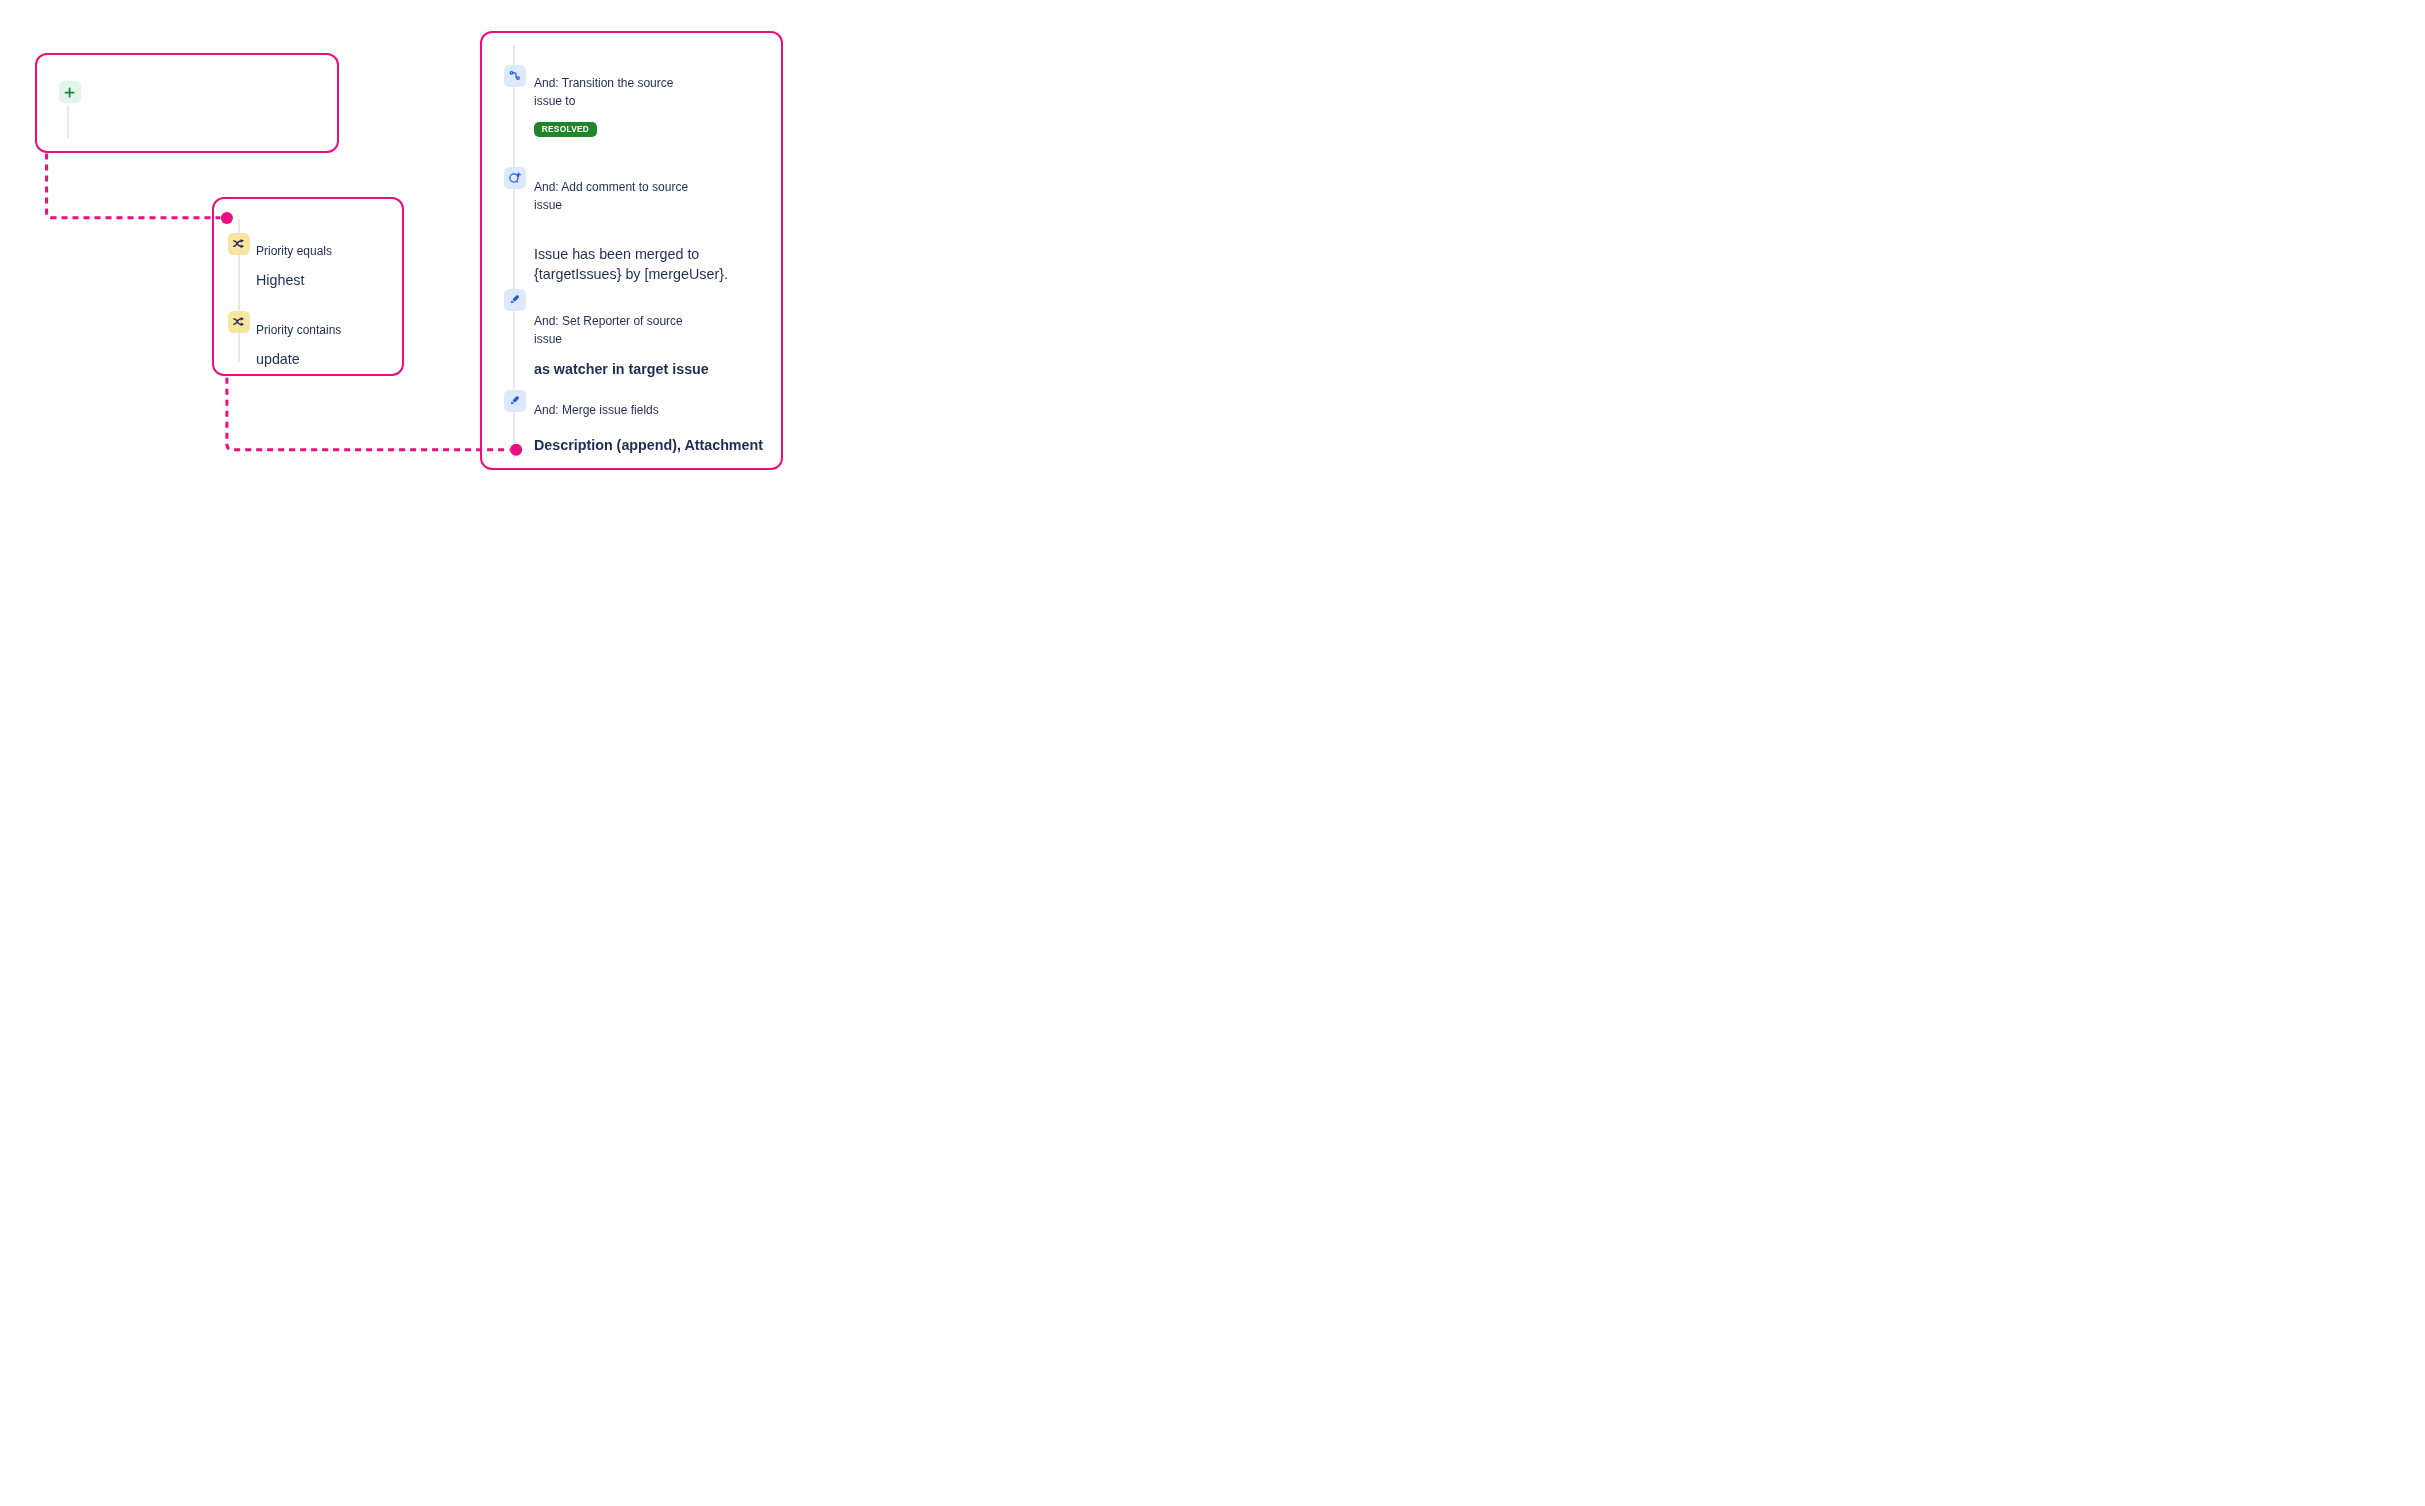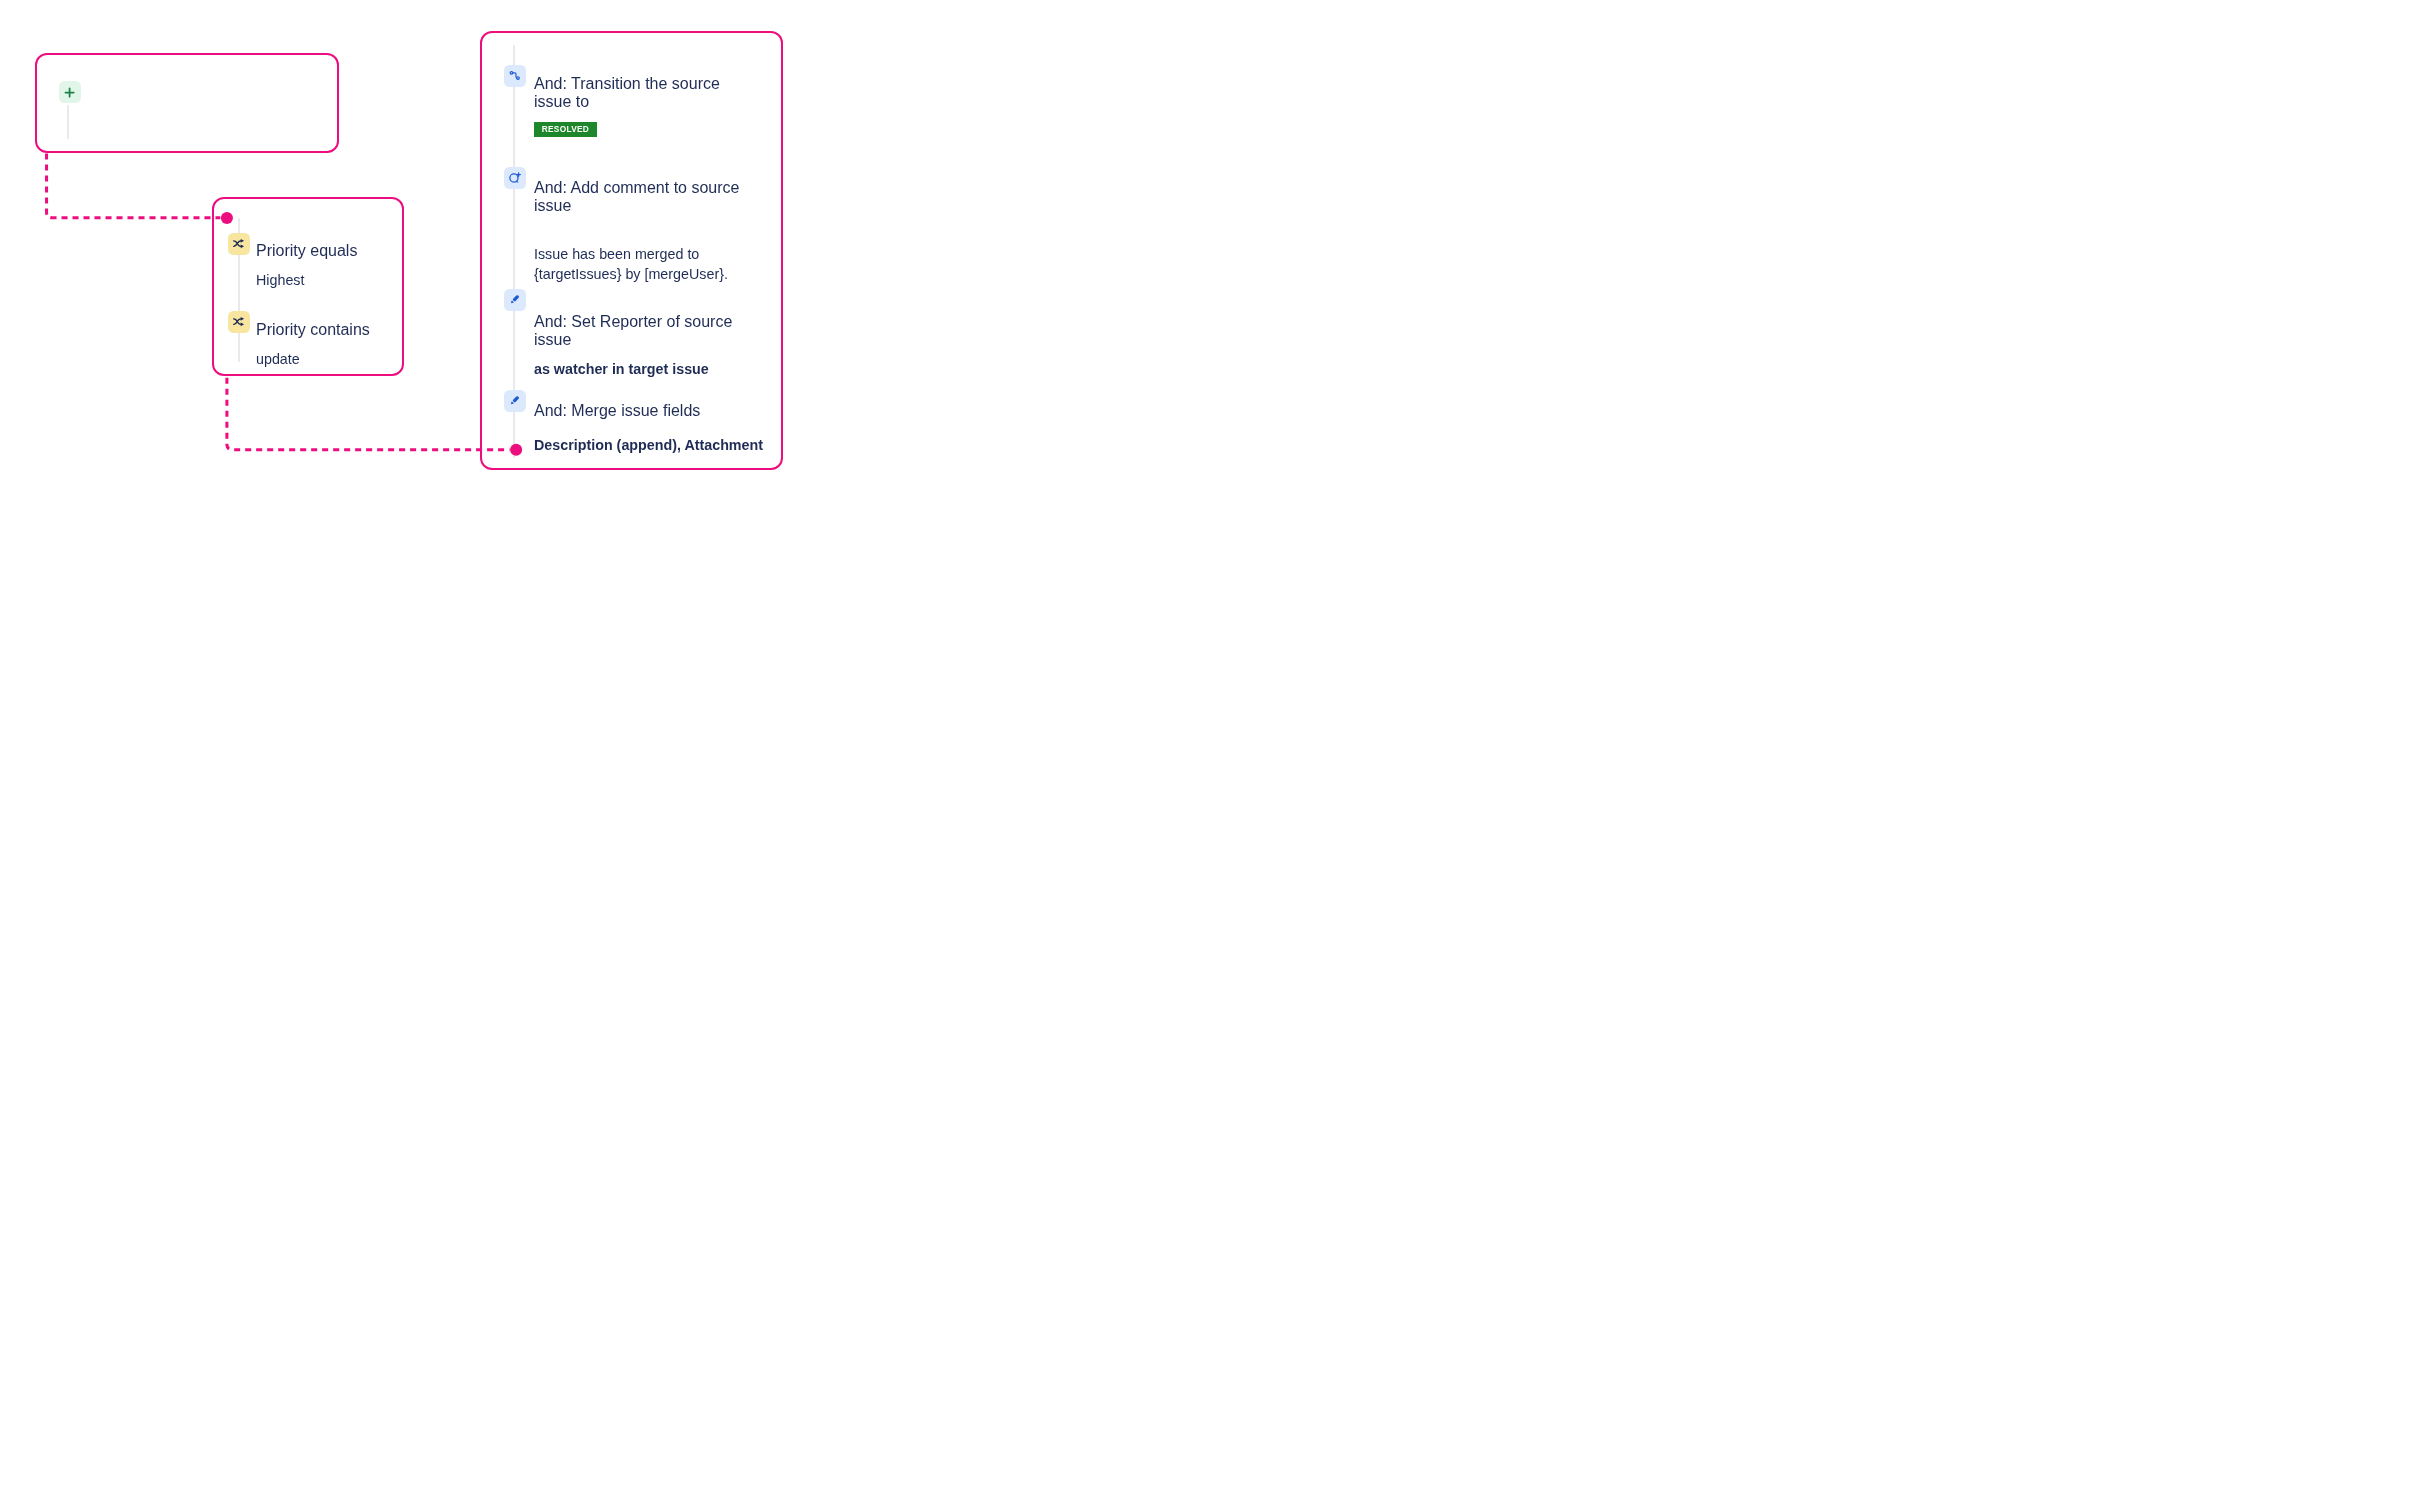--- a/index.html
+++ b/index.html
@@ -16,27 +16,27 @@
   #conditions-card{left:212px;top:197px;width:192px;height:179px;}
   #actions-card{left:480px;top:31px;width:303px;height:439px;}
   .vline{position:absolute;width:2.2px;background:var(--line);border-radius:1.1px;}
   .node-icon{position:absolute;width:21.5px;height:21.5px;border-radius:5.5px;
              display:flex;align-items:center;justify-content:center;}
   .node-icon svg{width:13.2px;height:13.2px;display:block;}
   .icon-green{background:var(--green-bg);color:var(--green);}
   .icon-yellow{background:var(--yellow-bg);color:var(--navy);}
   .icon-blue{background:var(--blue-bg);color:var(--blue);}
   .textblock{position:absolute;white-space:pre-line;}
-  .title{font-size:16px;line-height:18px;font-weight:400;color:var(--navy);}
+  .title{font-size:12px;line-height:18px;font-weight:400;color:var(--navy);}
   .title.tight{line-height:17.6px;}
   .sub{font-size:14.3px;line-height:20px;font-weight:400;color:var(--navy);}
   .sub.bold{font-weight:700;}
   .badge{display:inline-block;margin-top:1.7px;background:var(--badge-green);color:#ffffff;
          font-size:8.3px;font-weight:700;letter-spacing:0.3px;line-height:15.4px;
-         padding:0 7.7px;border-radius:0;}
+         padding:0 7.7px;border-radius:5px;}
   #connector-layer{position:absolute;left:0;top:0;width:809px;height:502px;
                    pointer-events:none;}
   #connector-layer path{fill:none;stroke:var(--pink);stroke-width:5.5;
                         stroke-dasharray:11 9;}
   #connector-layer circle{fill:var(--pink);}
 </style>
 </head>
 <body>
 
 <div class="canvas">

